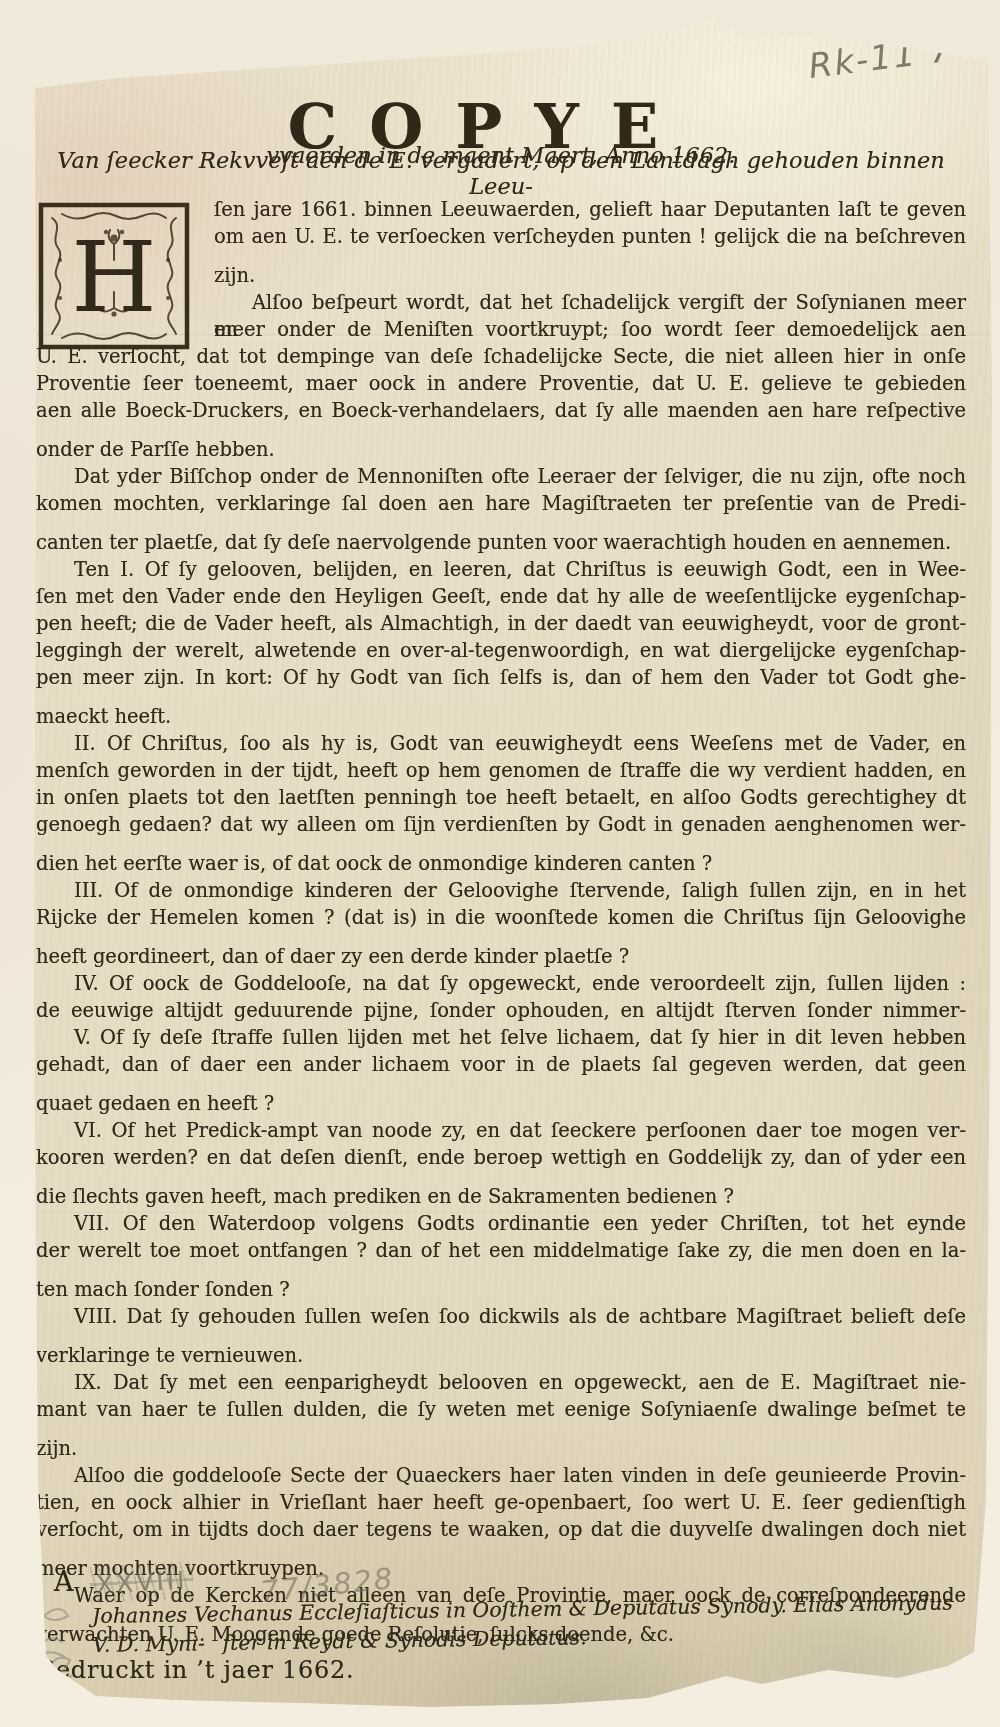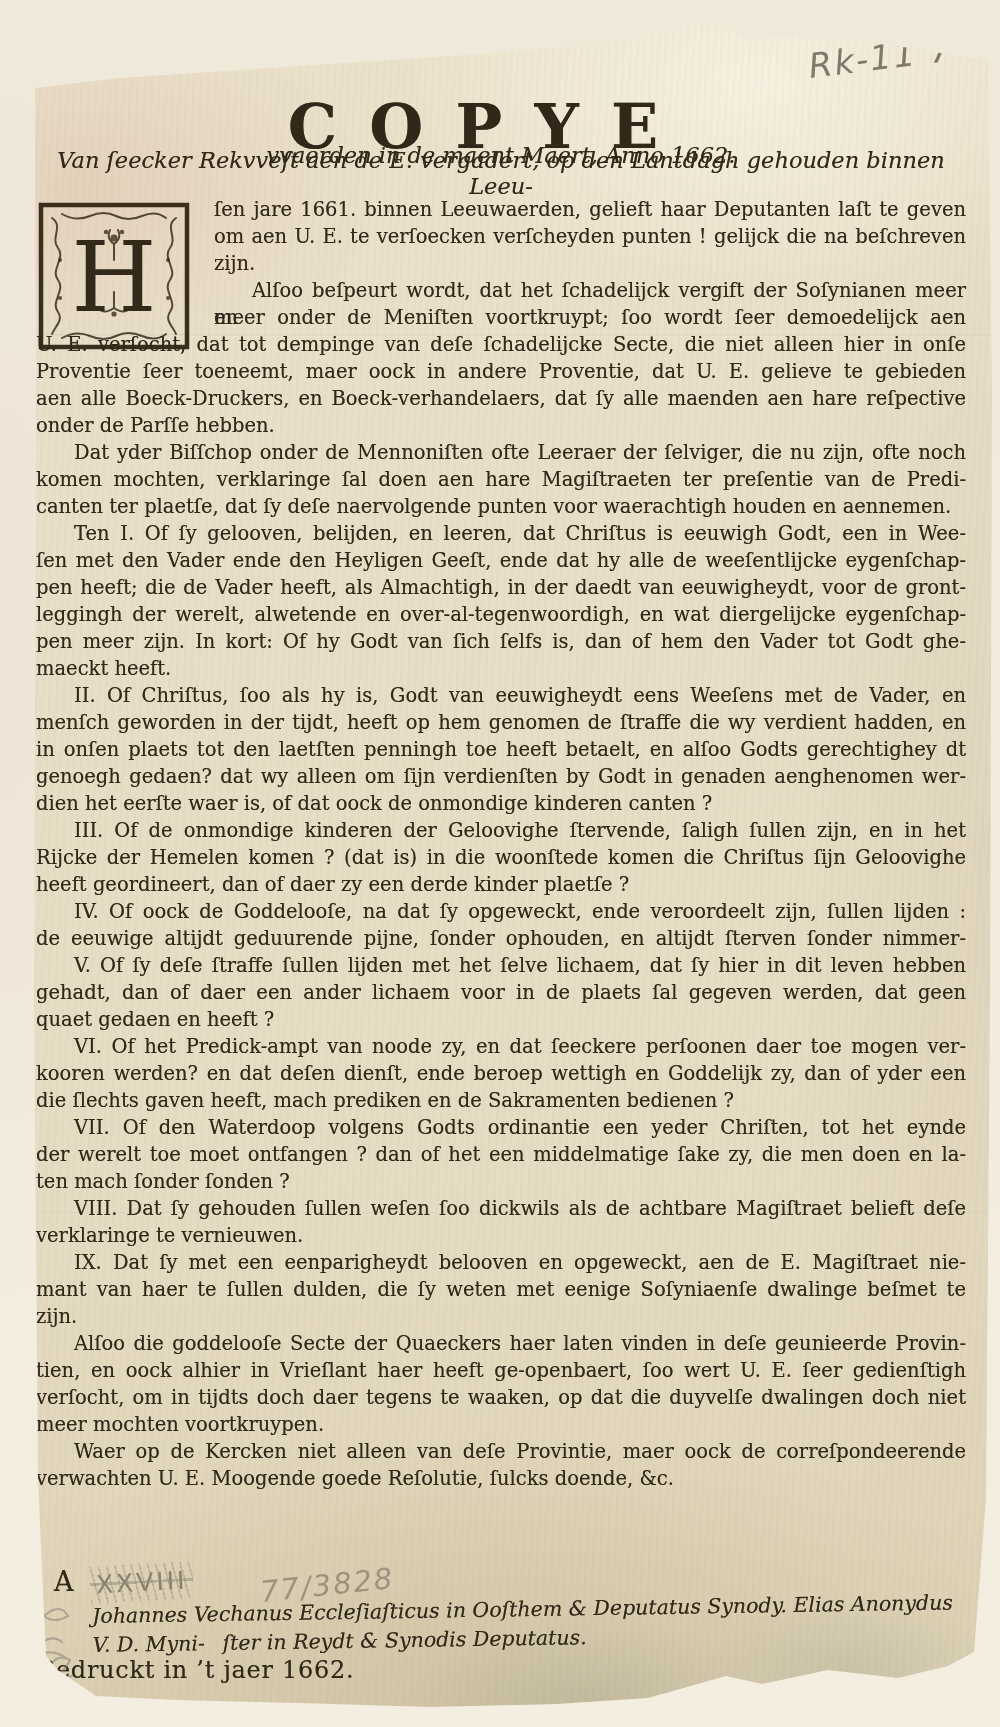--- a/index.html
+++ b/index.html
@@ -43,21 +43,21 @@
     font-weight:700;
   }
   .subtitle{position:absolute;left:8px;width:930px;text-align:center;
     font-style:italic;font-size:22.5px;}
   .sub1{top:88px;margin-top:43px;}
   .sub2{top:126px;}
   
   .bodycol{position:absolute;left:8px;top:180px;width:930px;font-size:19.5px;}
   .para{margin:0;}
   .tline{height:27px;line-height:27px;text-align:justify;text-align-last:justify;white-space:normal;}
-  .tline.last{text-align-last:left;}
+  .tline.last{text-align-last:left;margin-top:12px;}
   .tline.ind{text-indent:38px;}
   .tline.off{margin-left:178px;}
   
   .dropcap{position:absolute;left:10px;top:186px;width:152px;height:148px;}
   
   .sigrow{position:absolute;left:8px;top:1548px;width:930px;height:40px;}
   .sigmark{position:absolute;left:18px;top:2px;font-size:27px;}
   .signoff{position:absolute;left:0;top:6px;width:930px;text-align:center;
     font-style:italic;font-weight:600;font-size:19px;transform:translateX(24px);}
   .names{position:absolute;left:64px;top:1586px;width:880px;

